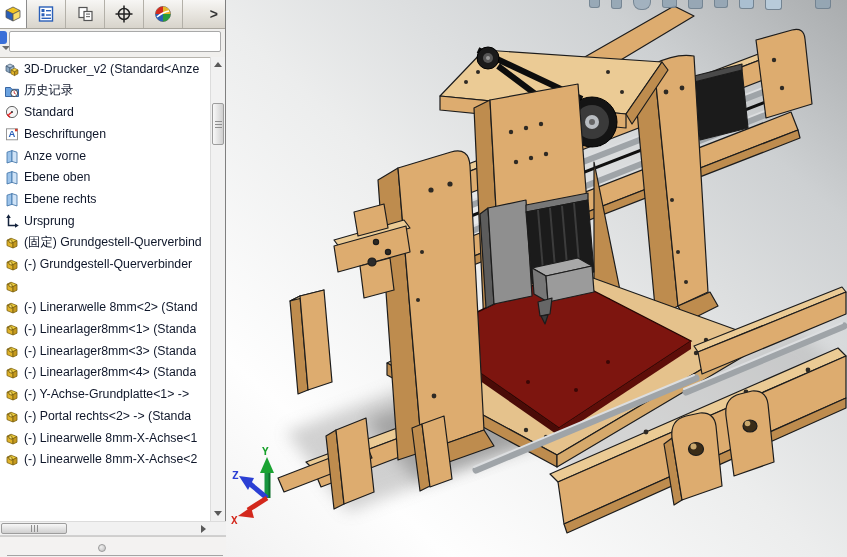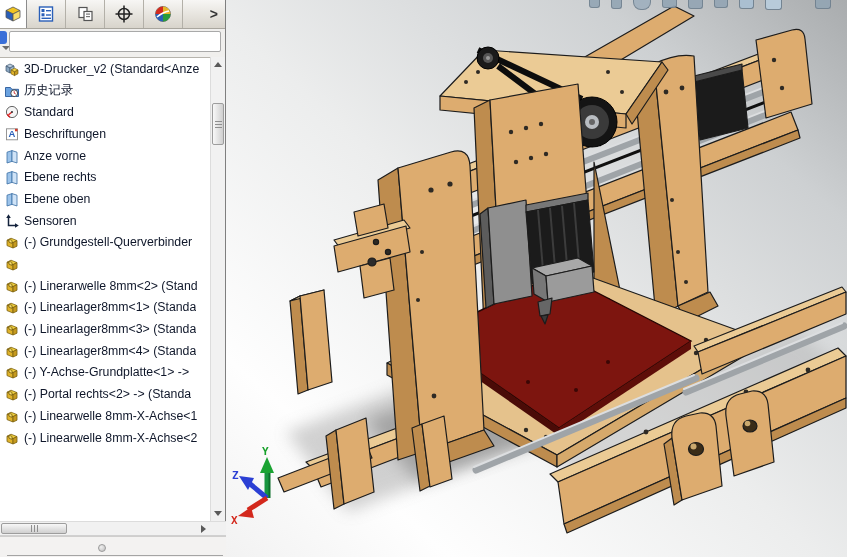--- a/index.html
+++ b/index.html
@@ -215,33 +215,39 @@
       <div class="trow">
         <svg class="ti">
             <use href="#sym-plane"></use>
           </svg>
         <span class="tlabel">Anze vorne</span>
       </div>
       <div class="trow">
         <svg class="ti">
             <use href="#sym-plane"></use>
           </svg>
+        <span class="tlabel">Ebene oben</span>
+      </div>
+      <div class="trow">
+        <svg class="ti">
+            <use href="#sym-plane"></use>
+          </svg>
         <span class="tlabel">Ebene rechts</span>
       </div>
       <div class="trow">
         <svg class="ti">
-            <use href="#sym-plane"></use>
-          </svg>
-        <span class="tlabel">Ebene oben</span>
-      </div>
-      <div class="trow">
-        <svg class="ti">
             <use href="#sym-origin"></use>
           </svg>
-        <span class="tlabel">Sensoren</span>
+        <span class="tlabel">Ursprung</span>
+      </div>
+      <div class="trow">
+        <svg class="ti">
+            <use href="#sym-part"></use>
+          </svg>
+        <span class="tlabel">(固定) Grundgestell-Querverbind</span>
       </div>
       <div class="trow">
         <svg class="ti">
             <use href="#sym-part"></use>
           </svg>
         <span class="tlabel">(-) Grundgestell-Querverbinder</span>
       </div>
       <div class="trow">
         <svg class="ti">
             <use href="#sym-part"></use>

